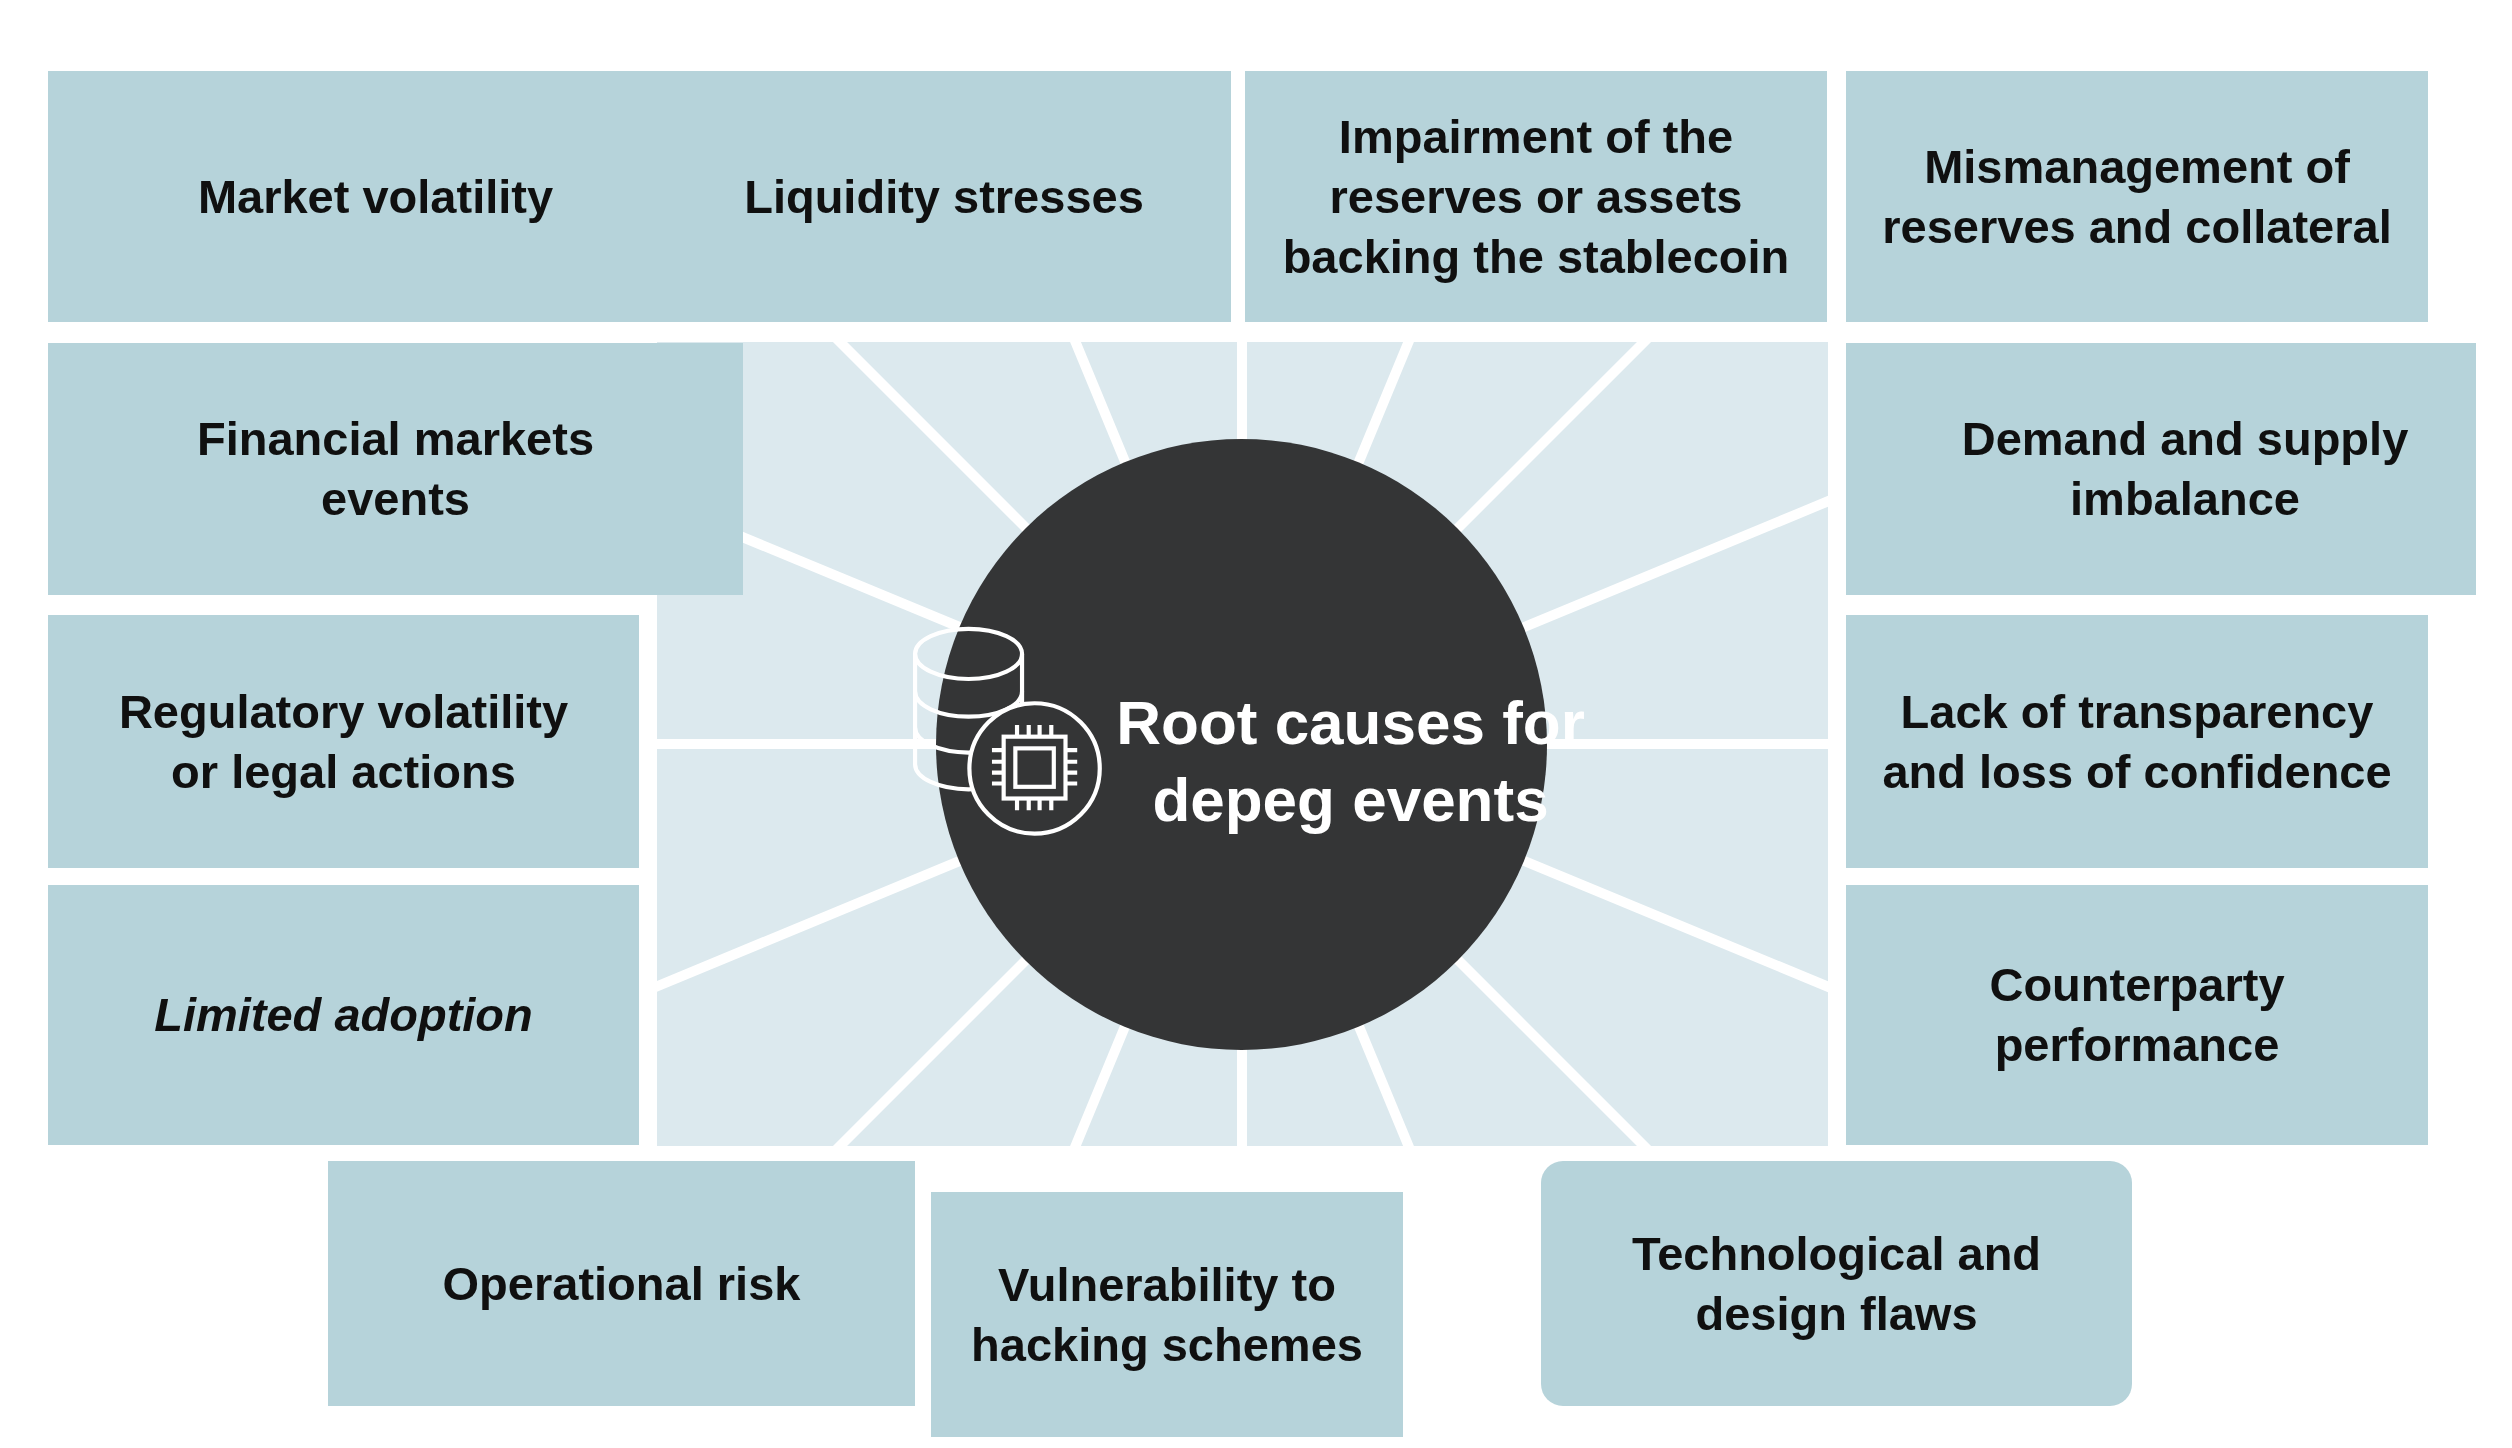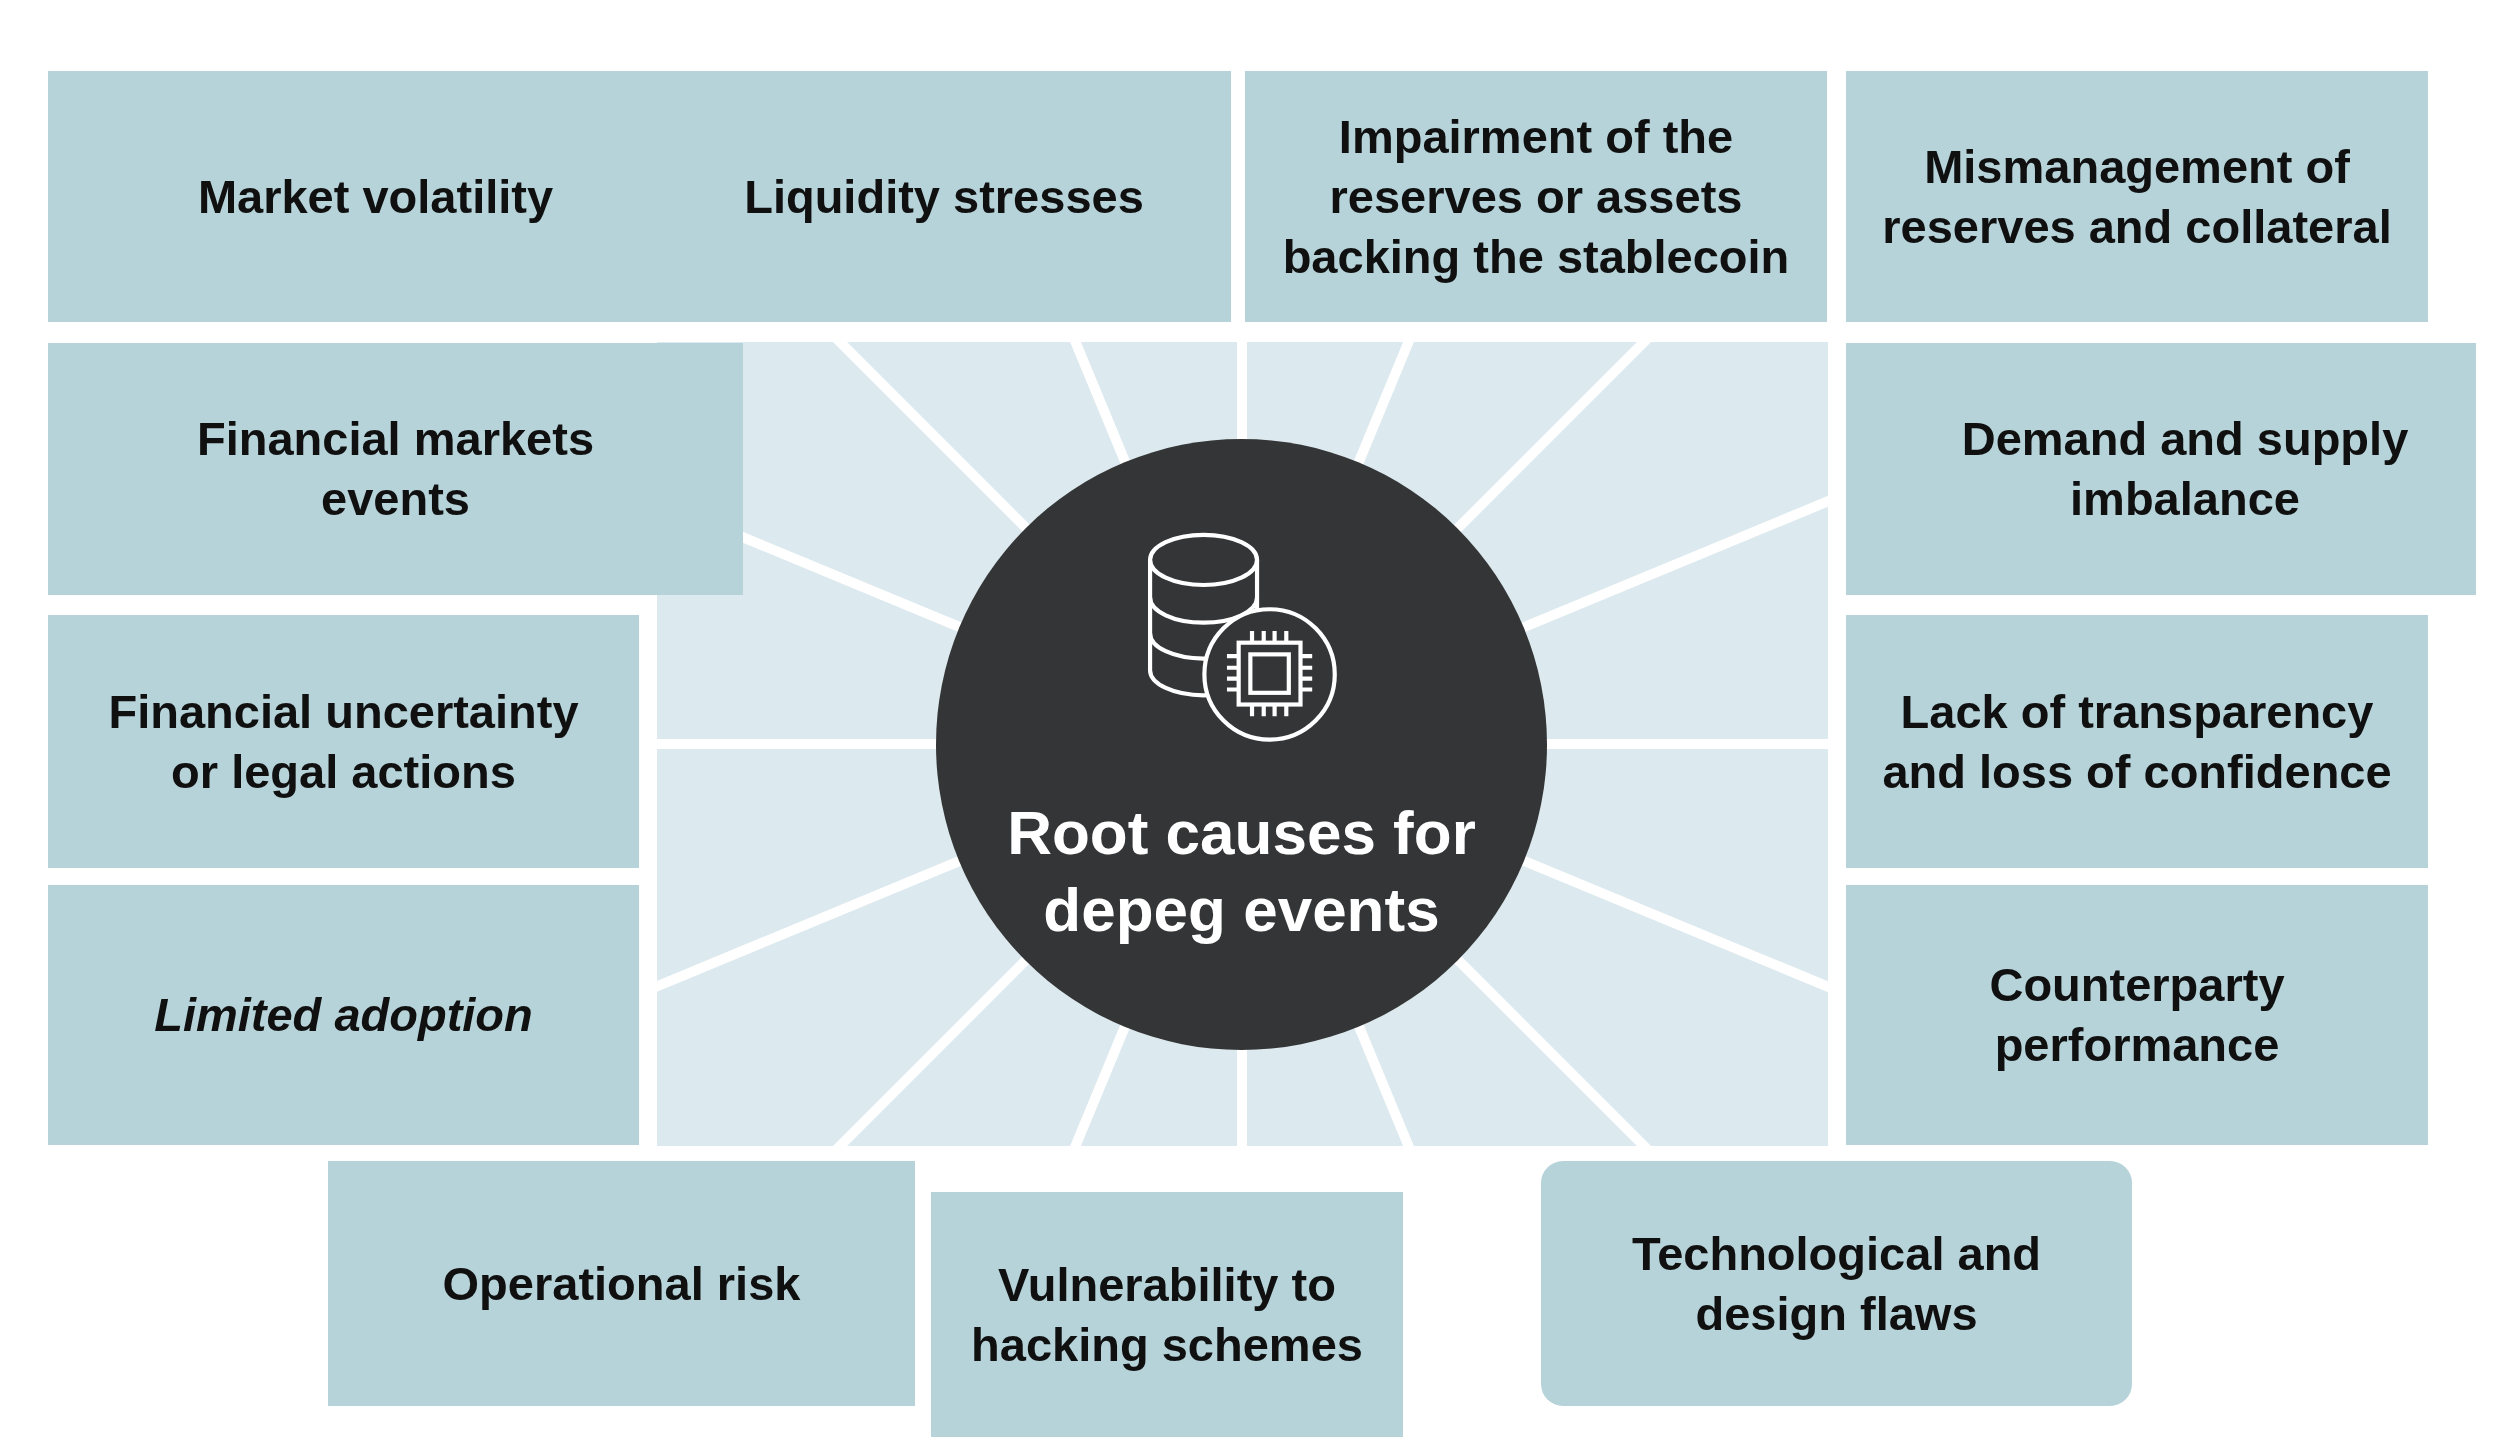--- a/index.html
+++ b/index.html
@@ -41,21 +41,20 @@
     line-height: 60px;
     white-space: pre;
   }
   .center-circle {
     position: absolute;
     left: 936px; top: 439px;
     width: 611px; height: 611px;
     border-radius: 50%;
     background: var(--circle-fill, #343536);
     display: flex;
-    flex-direction: column;
     align-items: center;
     justify-content: center;
   }
   .icon-wrap { margin-top: -16.7px; }
   .icon-wrap svg .stroke {
     fill: none;
     stroke: var(--icon-stroke, #ffffff);
     stroke-width: 5px;
   }
   .icon-wrap svg .coin-bg {
@@ -100,21 +99,21 @@
   <div class="box" style="left:48px; top:71px; width:591px; height:251px;padding-left:32px;">Market volatility</div>
   <div class="box" style="left:657px; top:71px; width:574px; height:251px;">Liquidity stresses</div>
   <div class="box" style="left:1245px; top:71px; width:582px; height:251px;">Impairment of the
 reserves or assets
 backing the stablecoin</div>
   <div class="box" style="left:1846px; top:71px; width:582px; height:251px;">Mismanagement of
 reserves and collateral</div>
 
   <div class="box" style="left:48px; top:343px; width:695px; height:252px;">Financial markets
 events</div>
-  <div class="box" style="left:48px; top:615px; width:591px; height:253px;">Financial uncertainty
+  <div class="box" style="left:48px; top:615px; width:591px; height:253px;">Regulatory volatility
 or legal actions</div>
   <div class="box" style="left:48px; top:885px; width:591px; height:260px;font-style:italic;">Limited adoption</div>
 
   <div class="box" style="left:1846px; top:343px; width:582px; height:252px;padding-left:48px;">Demand and supply
 imbalance</div>
   <div class="box" style="left:1846px; top:615px; width:582px; height:253px;">Lack of transparency
 and loss of confidence</div>
   <div class="box" style="left:1846px; top:885px; width:582px; height:260px;">Counterparty
 performance</div>
 

